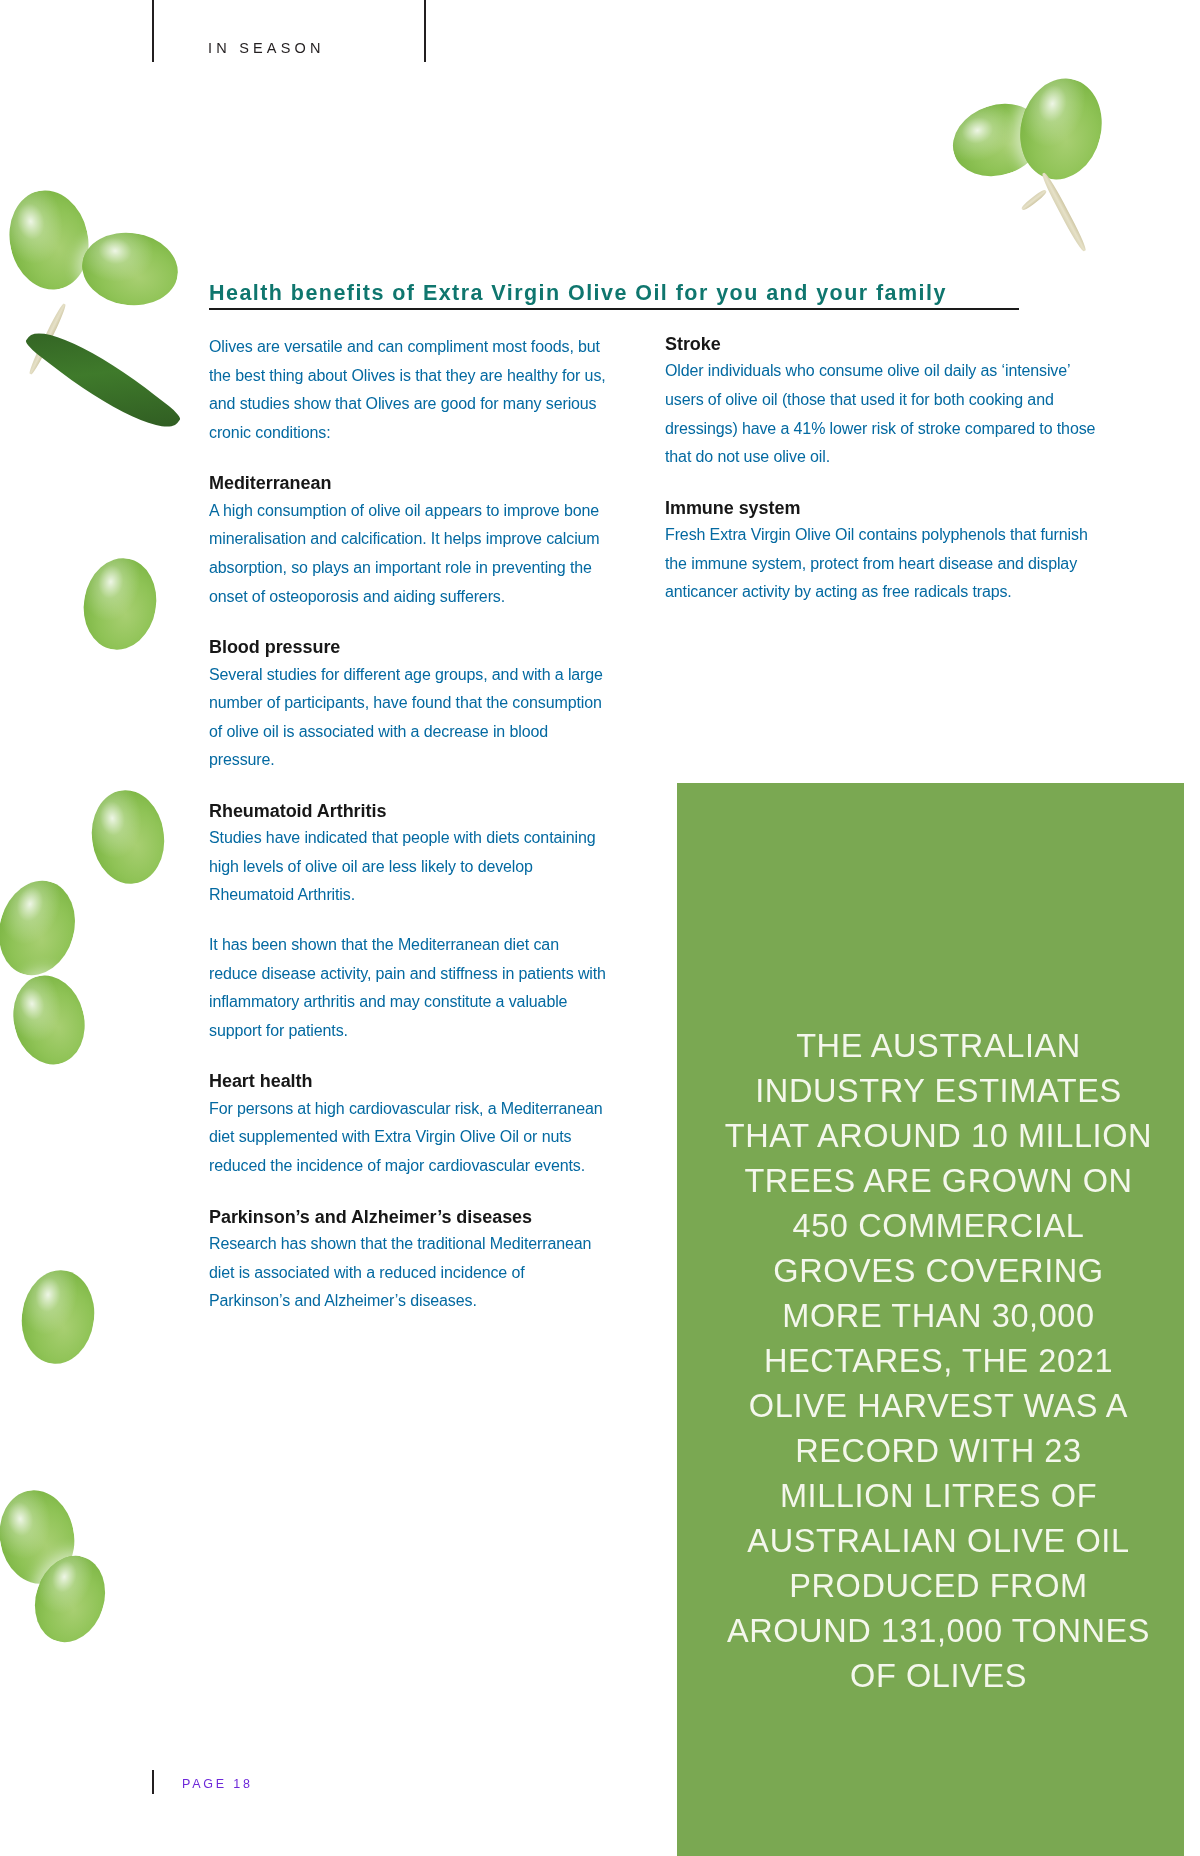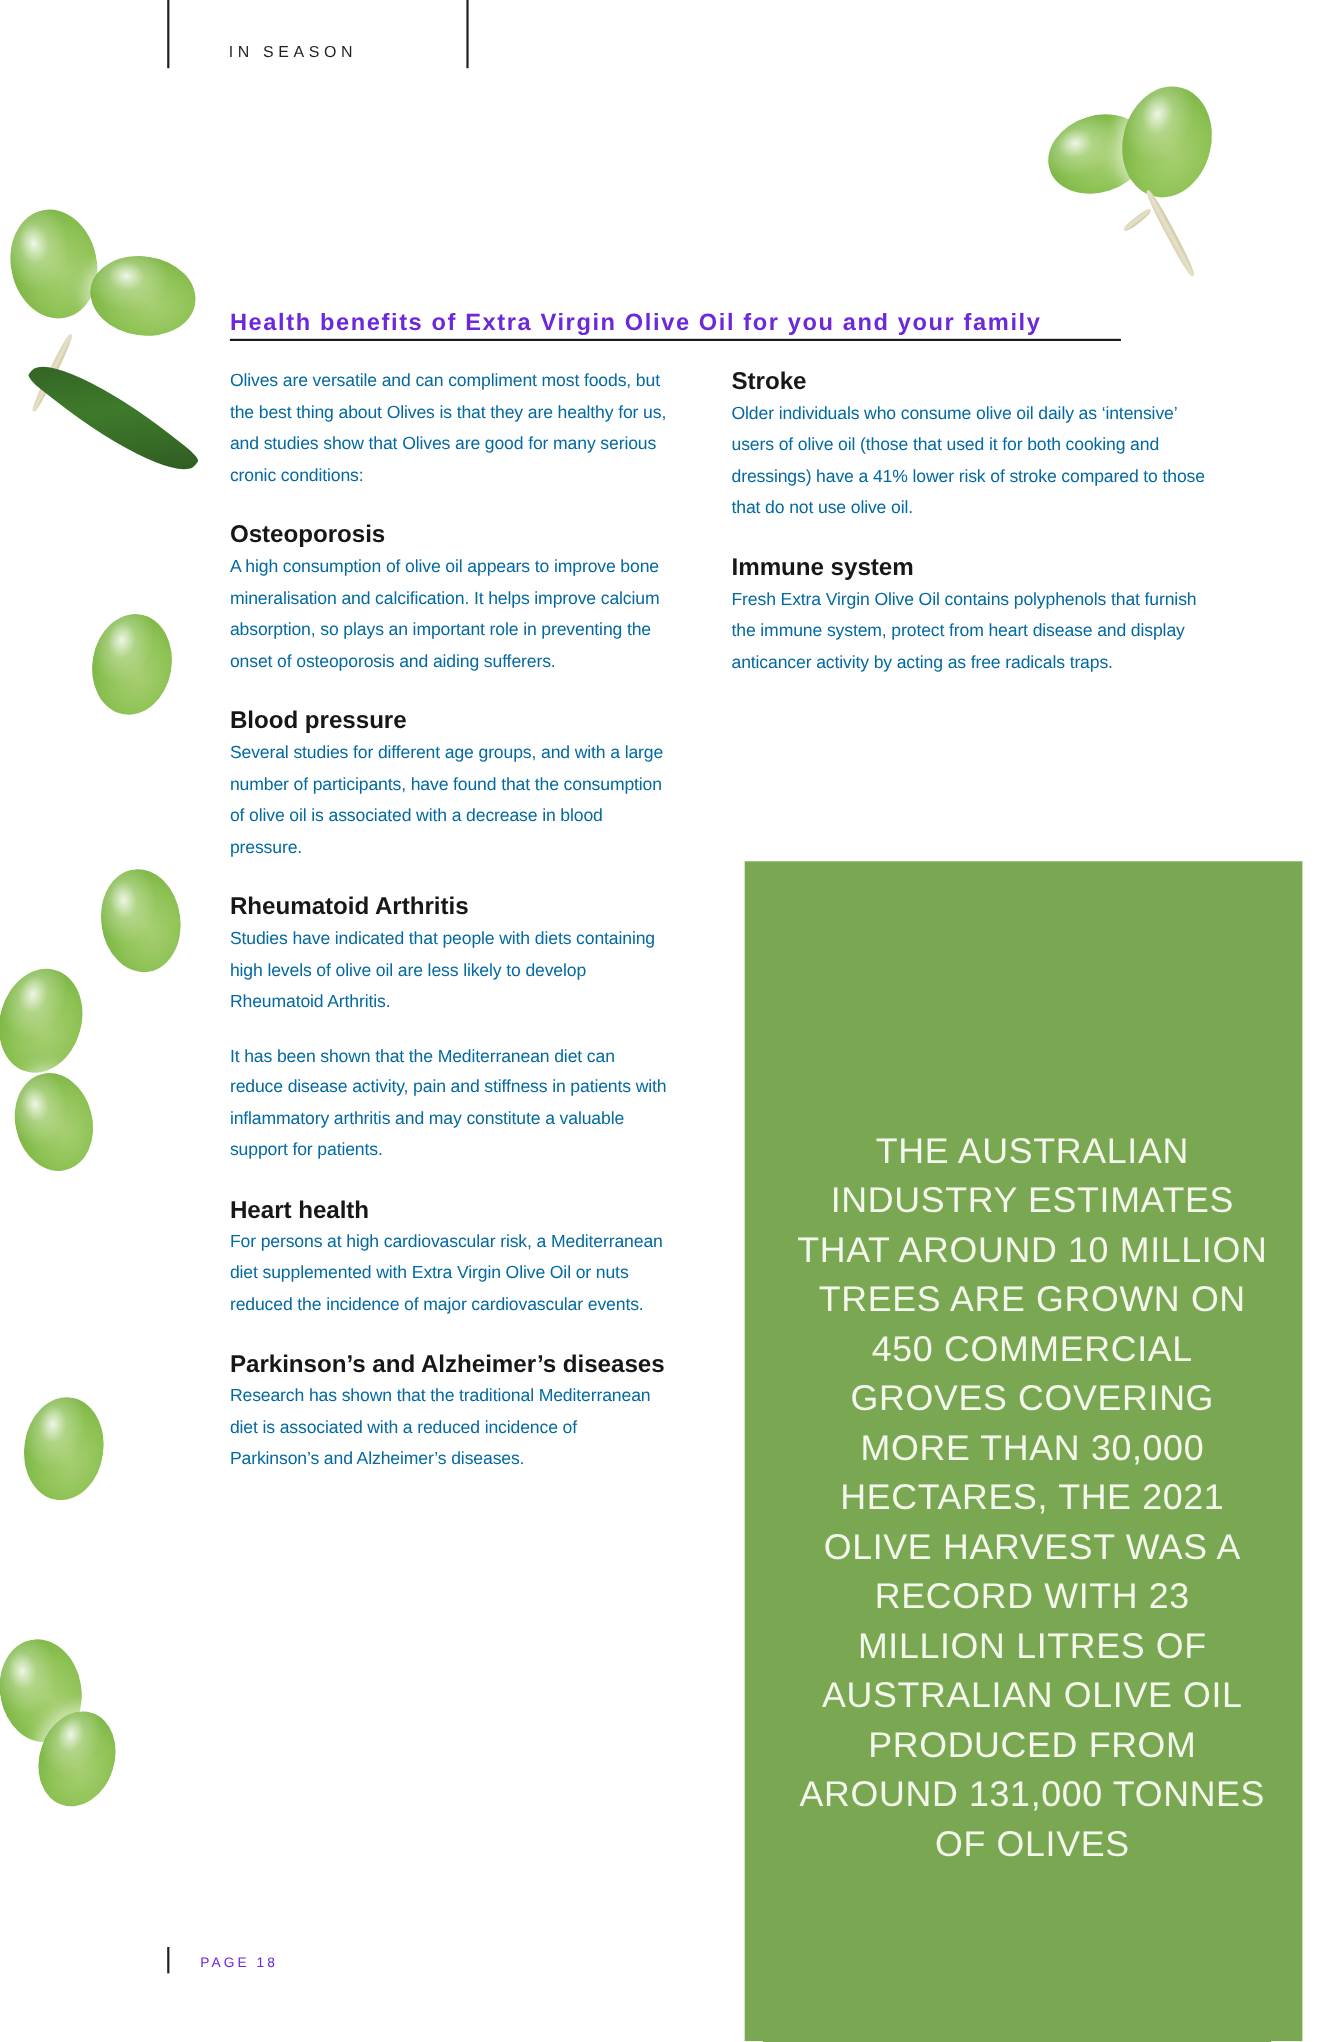--- a/index.html
+++ b/index.html
@@ -69,21 +69,21 @@
     z-index: 4;
   }
 
   
   .article-title {
     position: absolute;
     left: 209px; top: 281px;
     width: 810px;
     font-size: 21.5px;
     letter-spacing: 1.45px;
-    color: #6d28d9;
+    color: #0f766e;
     font-weight: 600;
     white-space: nowrap;
     z-index: 4;
   }
   .title-rule {
     position: absolute;
     left: 209px; top: 308px;
     width: 810px; height: 1.6px;
     background: #1a1a1a;
     z-index: 4;
@@ -91,21 +91,21 @@
 
   
   .col {
     position: absolute;
     z-index: 4;
   }
   .col-left  { left: 209px; top: 333px; width: 398px; }
   .col-right { left: 665px; top: 333px; width: 447px; }
 
   .sec-head {
-    font-size: 22px;
+    font-size: 18px;
     font-weight: 700;
     color: #171717;
     line-height: 1.3;
     margin-bottom: 1px;
     letter-spacing: -0.05px;
   }
   .para {
     font-size: 16px;
     line-height: 28.6px;
     color: #0369a1;
@@ -188,21 +188,21 @@
   <div class="article-title">Health benefits of Extra Virgin Olive Oil for you and your family</div>
   <div class="title-rule"></div>
 
   <div class="col col-left">
 
     <div class="block">
       <div class="para">Olives are versatile and can compliment most foods, but the best thing about Olives is that they are healthy for us, and studies show that Olives are good for many serious cronic conditions:</div>
     </div>
 
     <div class="block">
-      <div class="sec-head">Osteoporosis</div>
+      <div class="sec-head">Mediterranean</div>
       <div class="para">A high consumption of olive oil appears to improve bone mineralisation and calcification. It helps improve calcium absorption, so plays an important role in preventing the onset of osteoporosis and aiding sufferers.</div>
     </div>
 
     <div class="block">
       <div class="sec-head">Blood pressure</div>
       <div class="para">Several studies for different age groups, and with a large number of participants, have found that the consumption of olive oil is associated with a decrease in blood pressure.</div>
     </div>
 
     <div class="block">
       <div class="sec-head">Rheumatoid Arthritis</div>

